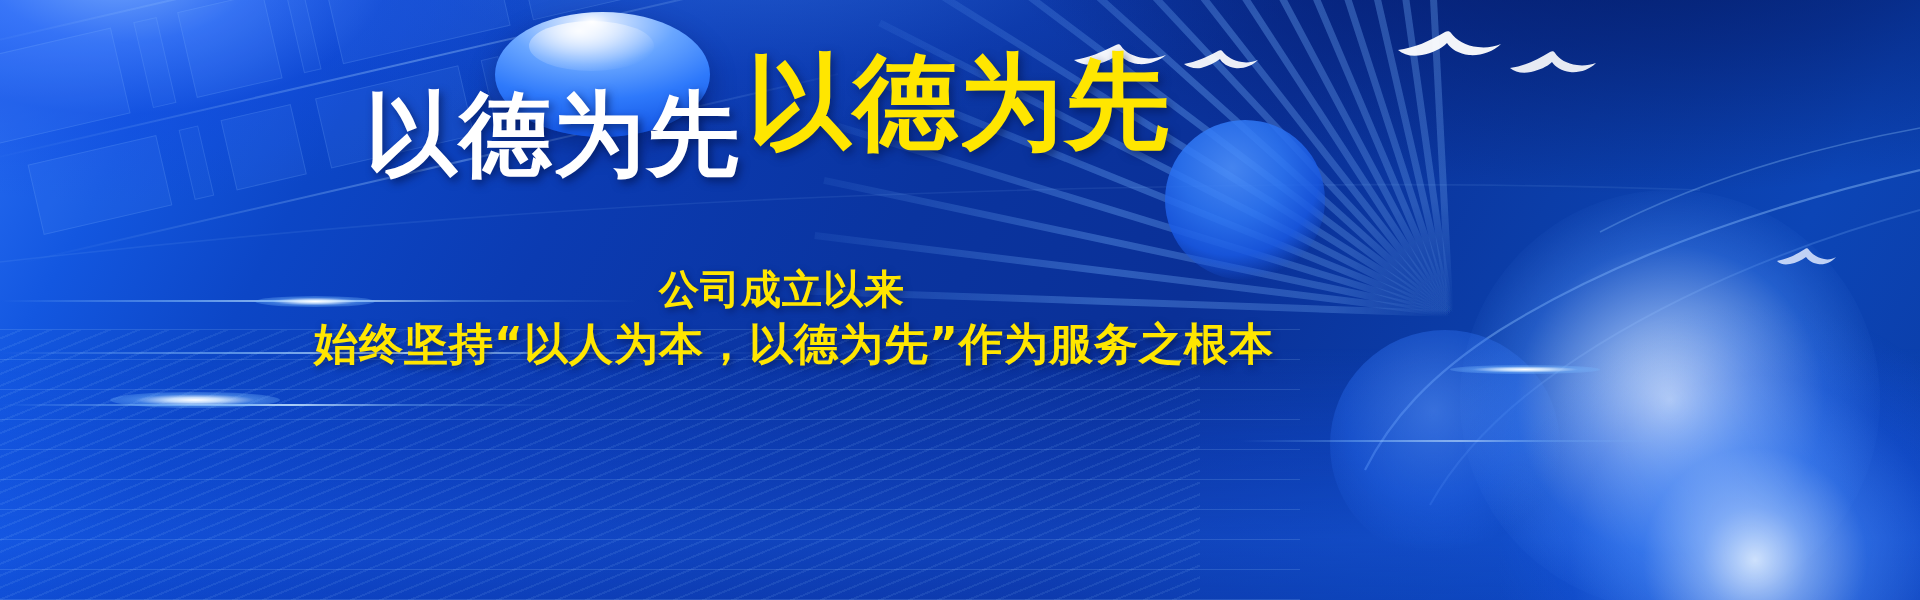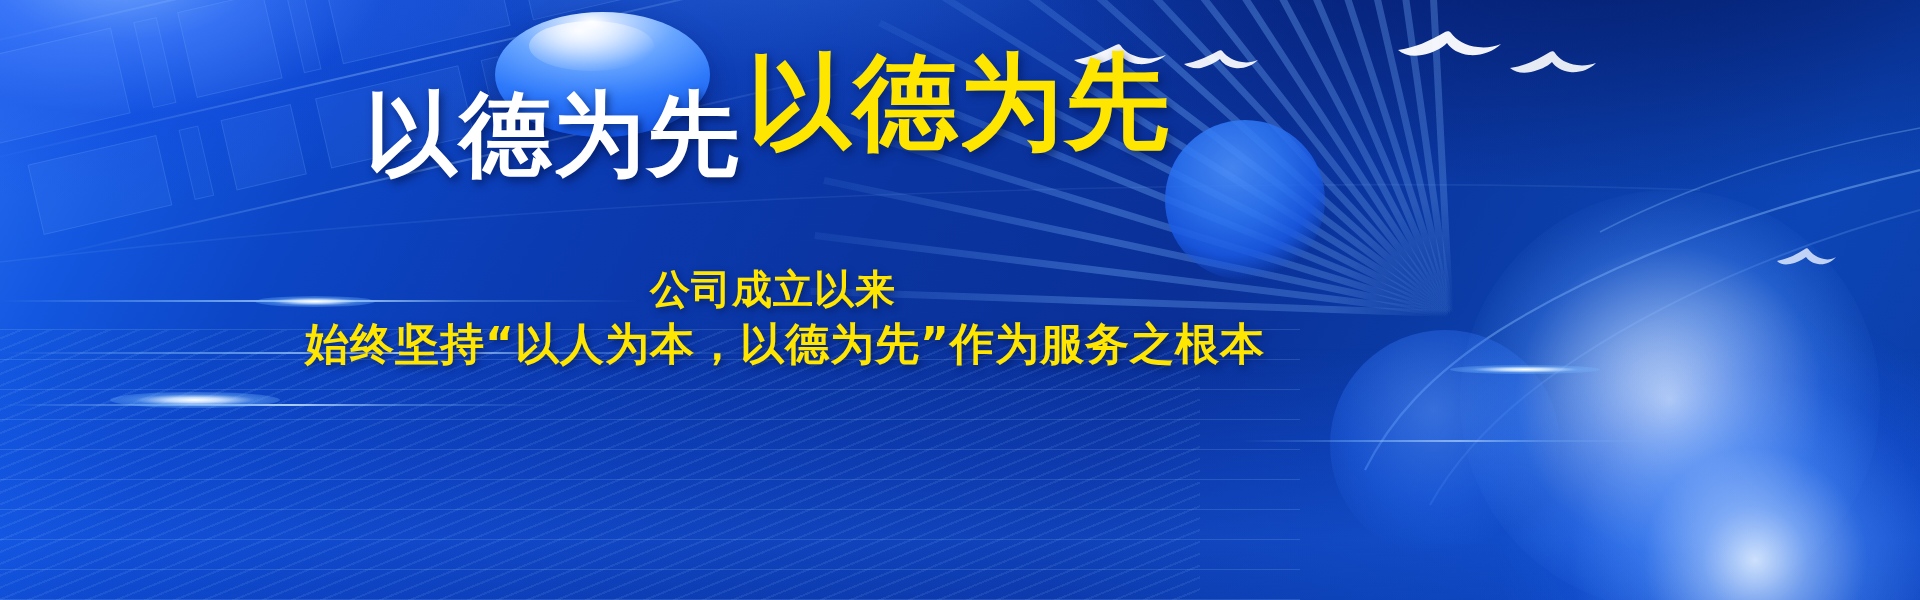--- a/index.html
+++ b/index.html
@@ -248,21 +248,21 @@
     color: #ffe600;
     letter-spacing: 2px;
     text-shadow: 3px 4px 10px rgba(2,16,70,0.55);
     position: relative;
     top: -28px;
     left: 6px;
   }
 
   #subtitle {
     position: absolute;
-    left: 8px; top: 262px;
+    left: 17px; top: 262px;
     width: 1530px;
     text-align: center;
   }
   .sub-line {
     color: #ffe600;
     font-weight: 700;
     white-space: nowrap;
     text-shadow: 2px 3px 7px rgba(2,16,70,0.55);
     letter-spacing: 1px;
   }

